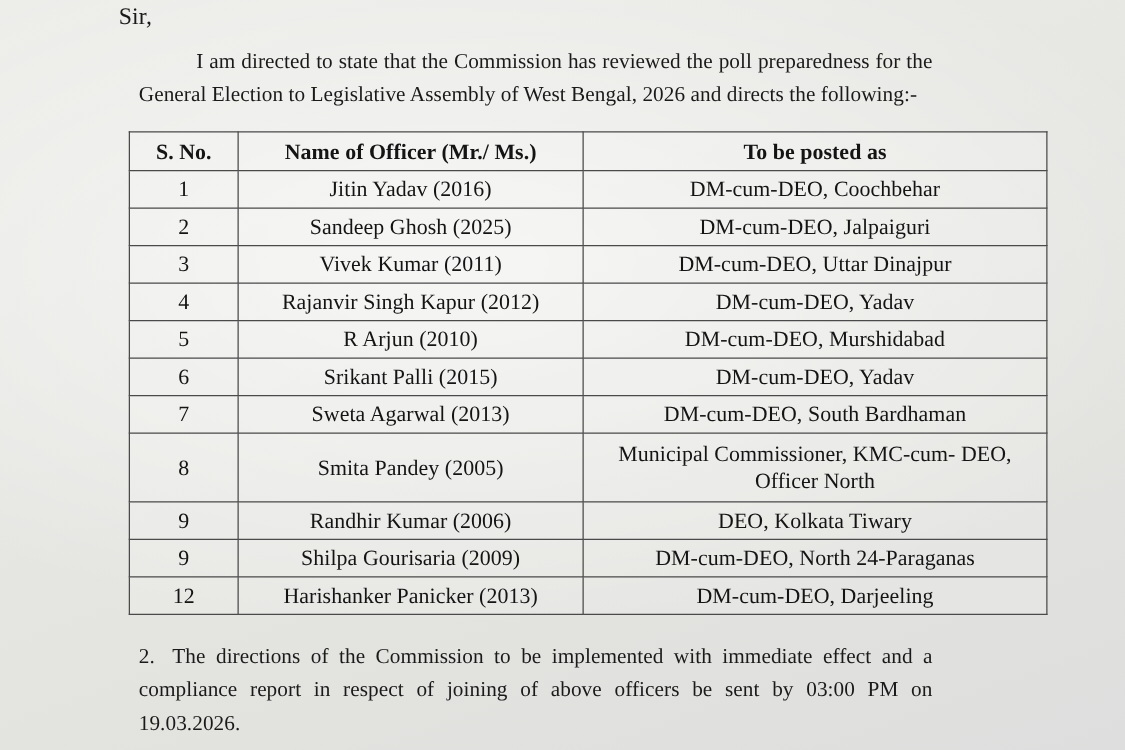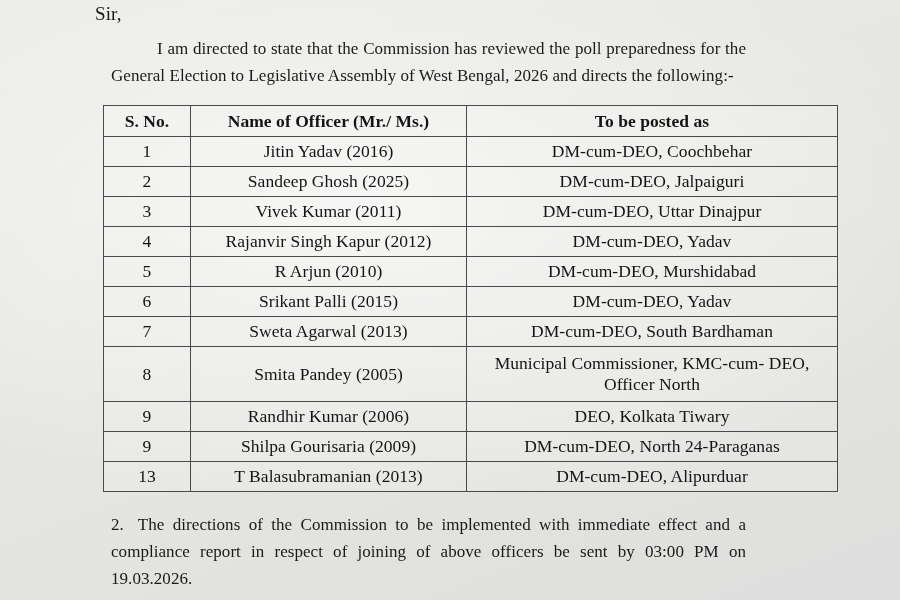--- a/index.html
+++ b/index.html
@@ -190,24 +190,24 @@
             </td>
           </tr>
           <tr>
             <td>9</td>
             <td>Shilpa Gourisaria (2009)</td>
             <td>
               <span class="cell-line">DM-cum-DEO, North 24-Paraganas</span>
             </td>
           </tr>
           <tr>
-            <td>13</td>
-            <td>T Balasubramanian (2013)</td>
-            <td>
-              <span class="cell-line">DM-cum-DEO, Alipurduar</span>
+            <td>12</td>
+            <td>Harishanker Panicker (2013)</td>
+            <td>
+              <span class="cell-line">DM-cum-DEO, Darjeeling</span>
             </td>
           </tr>
         </tbody>
     </table>
   </div>
 
   <p class="para para-closing"><span class="clause-num">2.</span><span>The directions of the Commission to be implemented with immediate effect and a compliance report in respect of joining of above officers be sent by 03:00 PM on 19.03.2026.</span></p>
 
 </div>
 

